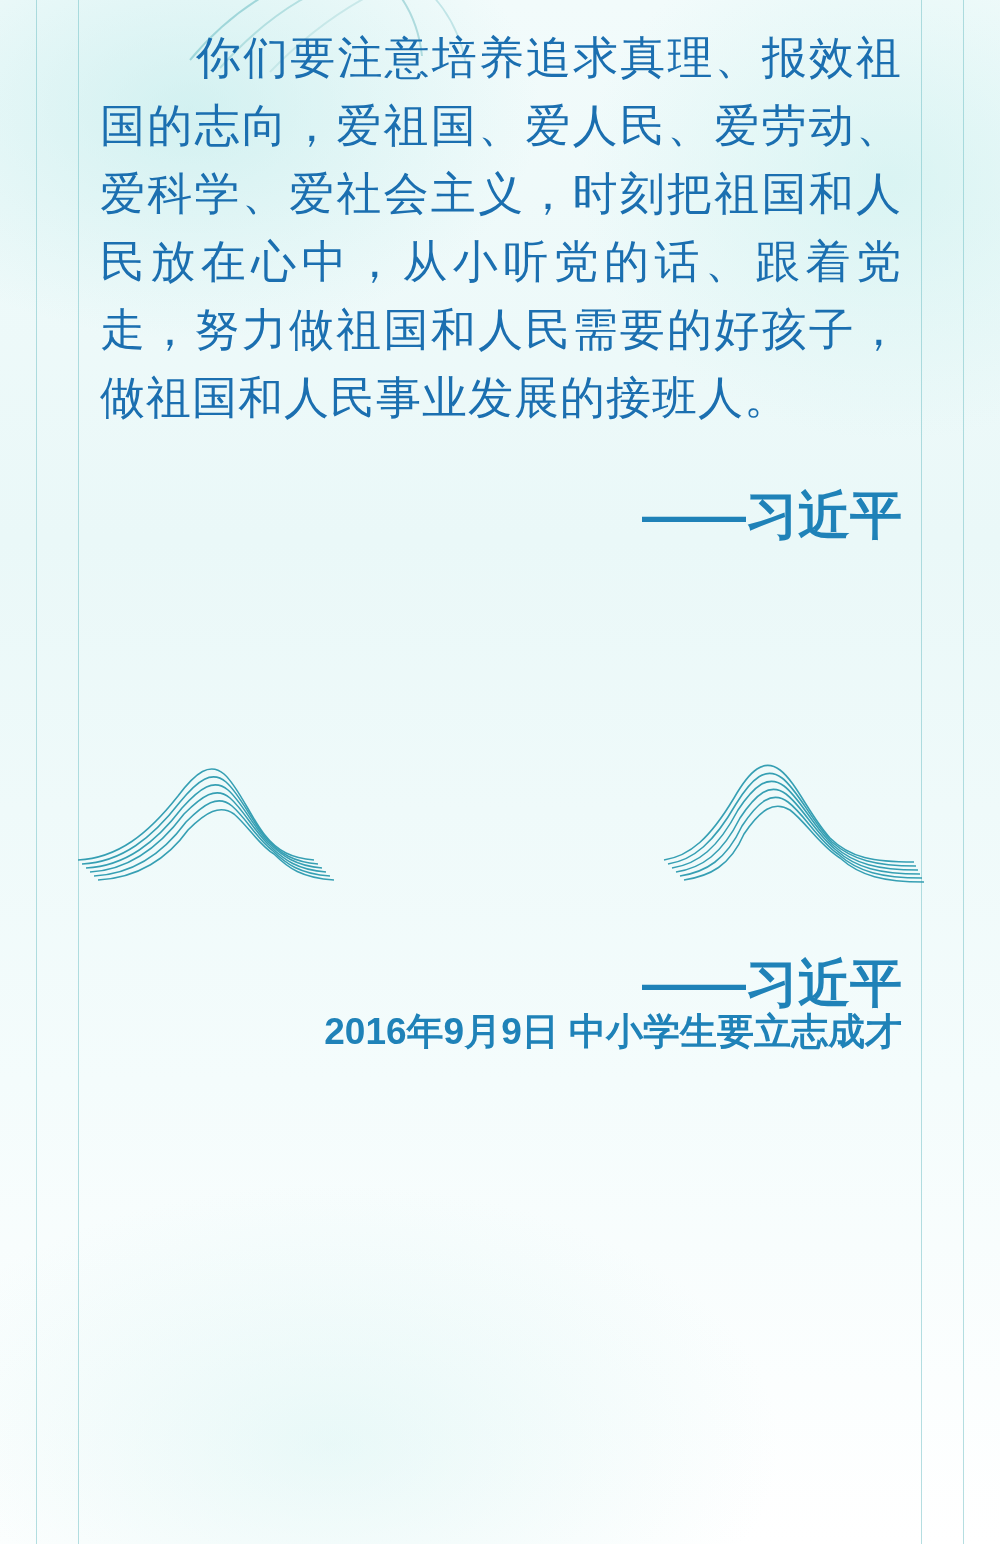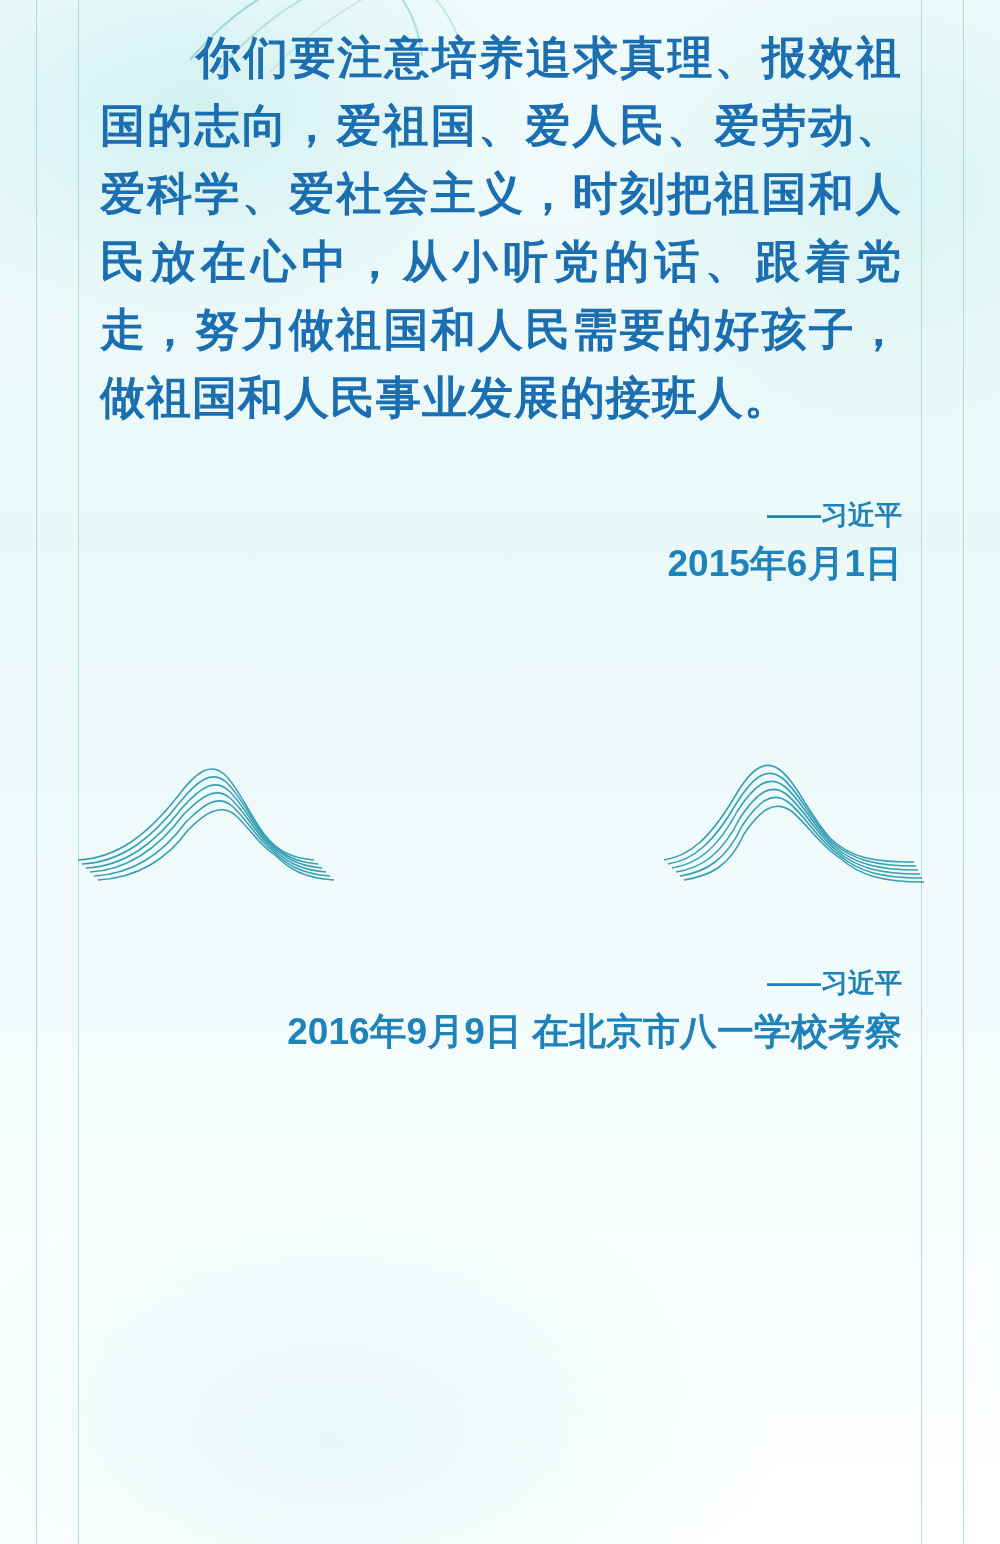--- a/index.html
+++ b/index.html
@@ -82,36 +82,36 @@
     right: 20px;
   }
   .block-one { top: 24px; }
   .block-two { top: 900px; }
 
   .quote {
     color: #1b6fb0;
     font-size: 45px;
     line-height: 68px;
     letter-spacing: 1px;
-    font-weight: 700;
+    font-weight: 400;
     text-align: justify;
     text-indent: 96px;
     margin: 0;
     font-family: "Liberation Sans", "DejaVu Sans", sans-serif;
   }
 
   .attrib {
     margin-top: 58px;
     text-align: right;
     color: #1f82b8;
     font-weight: 600;
     font-family: "Liberation Sans", "DejaVu Sans", sans-serif;
   }
   .attrib .name {
-    font-size: 27px;
+    font-size: 52px;
     line-height: 50px;
     display: block;
   }
   .attrib .date {
     font-size: 37px;
     line-height: 48px;
     display: block;
   }
   .attrib .occasion {
     font-size: 37px;
@@ -150,21 +150,20 @@
     <path d="M215 2 C 250 26, 268 58, 272 96" stroke="#8fccd0" stroke-width="2"></path>
     <path d="M245 6 C 286 30, 308 62, 316 104" stroke="#aadadd" stroke-width="2"></path>
   </svg>
 
   <div class="content">
 
     <div class="block block-one">
       <p class="quote">你们要注意培养追求真理、报效祖国的志向，爱祖国、爱人民、爱劳动、爱科学、爱社会主义，时刻把祖国和人民放在心中，从小听党的话、跟着党走，努力做祖国和人民需要的好孩子，做祖国和人民事业发展的接班人。</p>
       <div class="attrib">
         <span class="name">——习近平</span>
-        <span class="date">2015年6月1日</span>
       </div>
     </div>
 
     <div class="divider">
       <svg width="860" height="160" viewBox="0 0 860 160" fill="none">
         <g stroke="#2d9bb0" stroke-width="1.6" fill="none" opacity="0.95">
           <path d="M0 118 C 40 116, 70 92, 100 54 C 118 30, 132 20, 146 32 C 160 44, 172 74, 186 92 C 200 110, 214 116, 236 118"></path>
           <path d="M4 122 C 44 120, 74 96, 102 60 C 120 38, 134 28, 148 40 C 162 52, 174 80, 188 96 C 202 112, 216 120, 240 122"></path>
           <path d="M8 126 C 48 124, 78 100, 104 66 C 122 46, 136 36, 150 48 C 164 60, 176 86, 190 100 C 204 114, 218 124, 244 126"></path>
           <path d="M12 130 C 52 128, 82 104, 106 72 C 124 54, 138 44, 152 56 C 166 68, 178 92, 192 104 C 206 118, 220 128, 248 130"></path>
@@ -179,18 +178,18 @@
           <path d="M16 134 C 42 130, 62 118, 78 84 C 94 60, 108 48, 124 60 C 140 72, 154 98, 174 112 C 194 130, 218 136, 258 136"></path>
           <path d="M20 138 C 46 134, 66 124, 80 92 C 96 68, 110 58, 126 68 C 142 80, 156 104, 176 116 C 196 134, 220 140, 260 140"></path>
         </g>
       </svg>
 
     </div>
 
     <div class="block block-two">
       <div class="attrib">
         <span class="name">——习近平</span>
-        <span class="date">2016年9月9日 在北京市八一学校考察</span>
+        <span class="date">2016年9月9日 中小学生要立志成才</span>
       </div>
     </div>
 
   </div>
 </div>
 
 </body></html>

